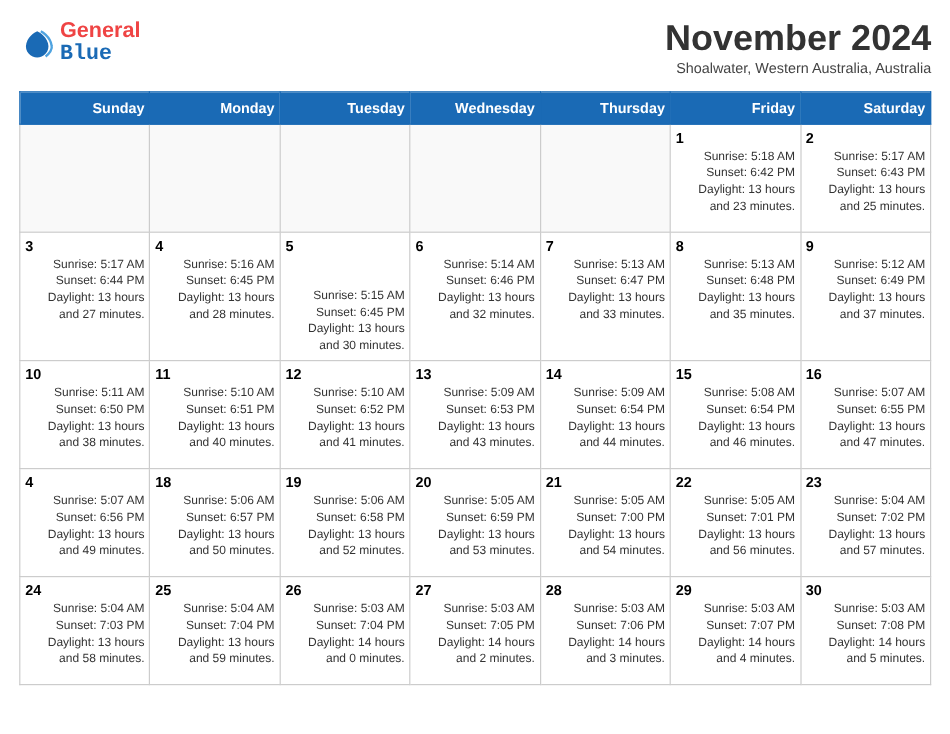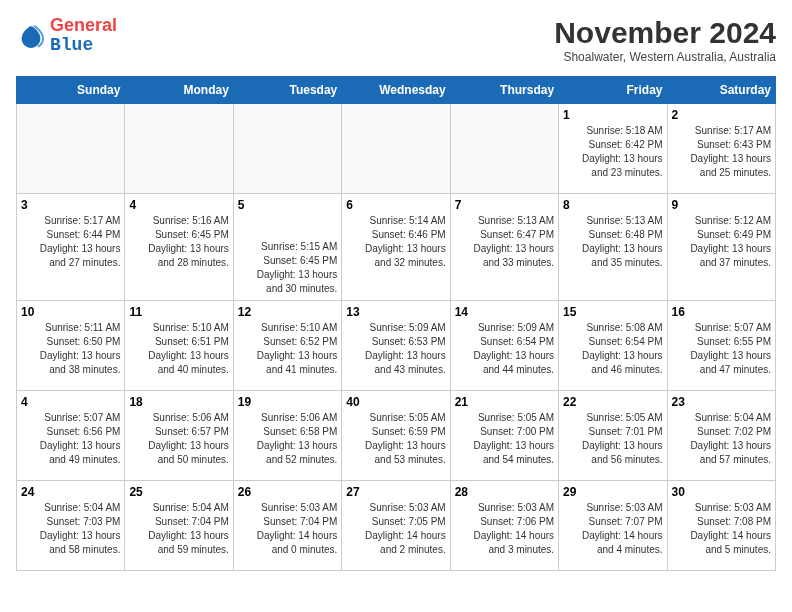--- a/index.html
+++ b/index.html
@@ -252,21 +252,21 @@
 and 50 minutes.</div>
         </td>
         <td>
           <div class="day-number">19</div>
           <div class="day-info" style="white-space: pre-line;">Sunrise: 5:06 AM
 Sunset: 6:58 PM
 Daylight: 13 hours
 and 52 minutes.</div>
         </td>
         <td>
-          <div class="day-number">40</div>
+          <div class="day-number">20</div>
           <div class="day-info" style="white-space: pre-line;">Sunrise: 5:05 AM
 Sunset: 6:59 PM
 Daylight: 13 hours
 and 53 minutes.</div>
         </td>
         <td>
           <div class="day-number">21</div>
           <div class="day-info" style="white-space: pre-line;">Sunrise: 5:05 AM
 Sunset: 7:00 PM
 Daylight: 13 hours

